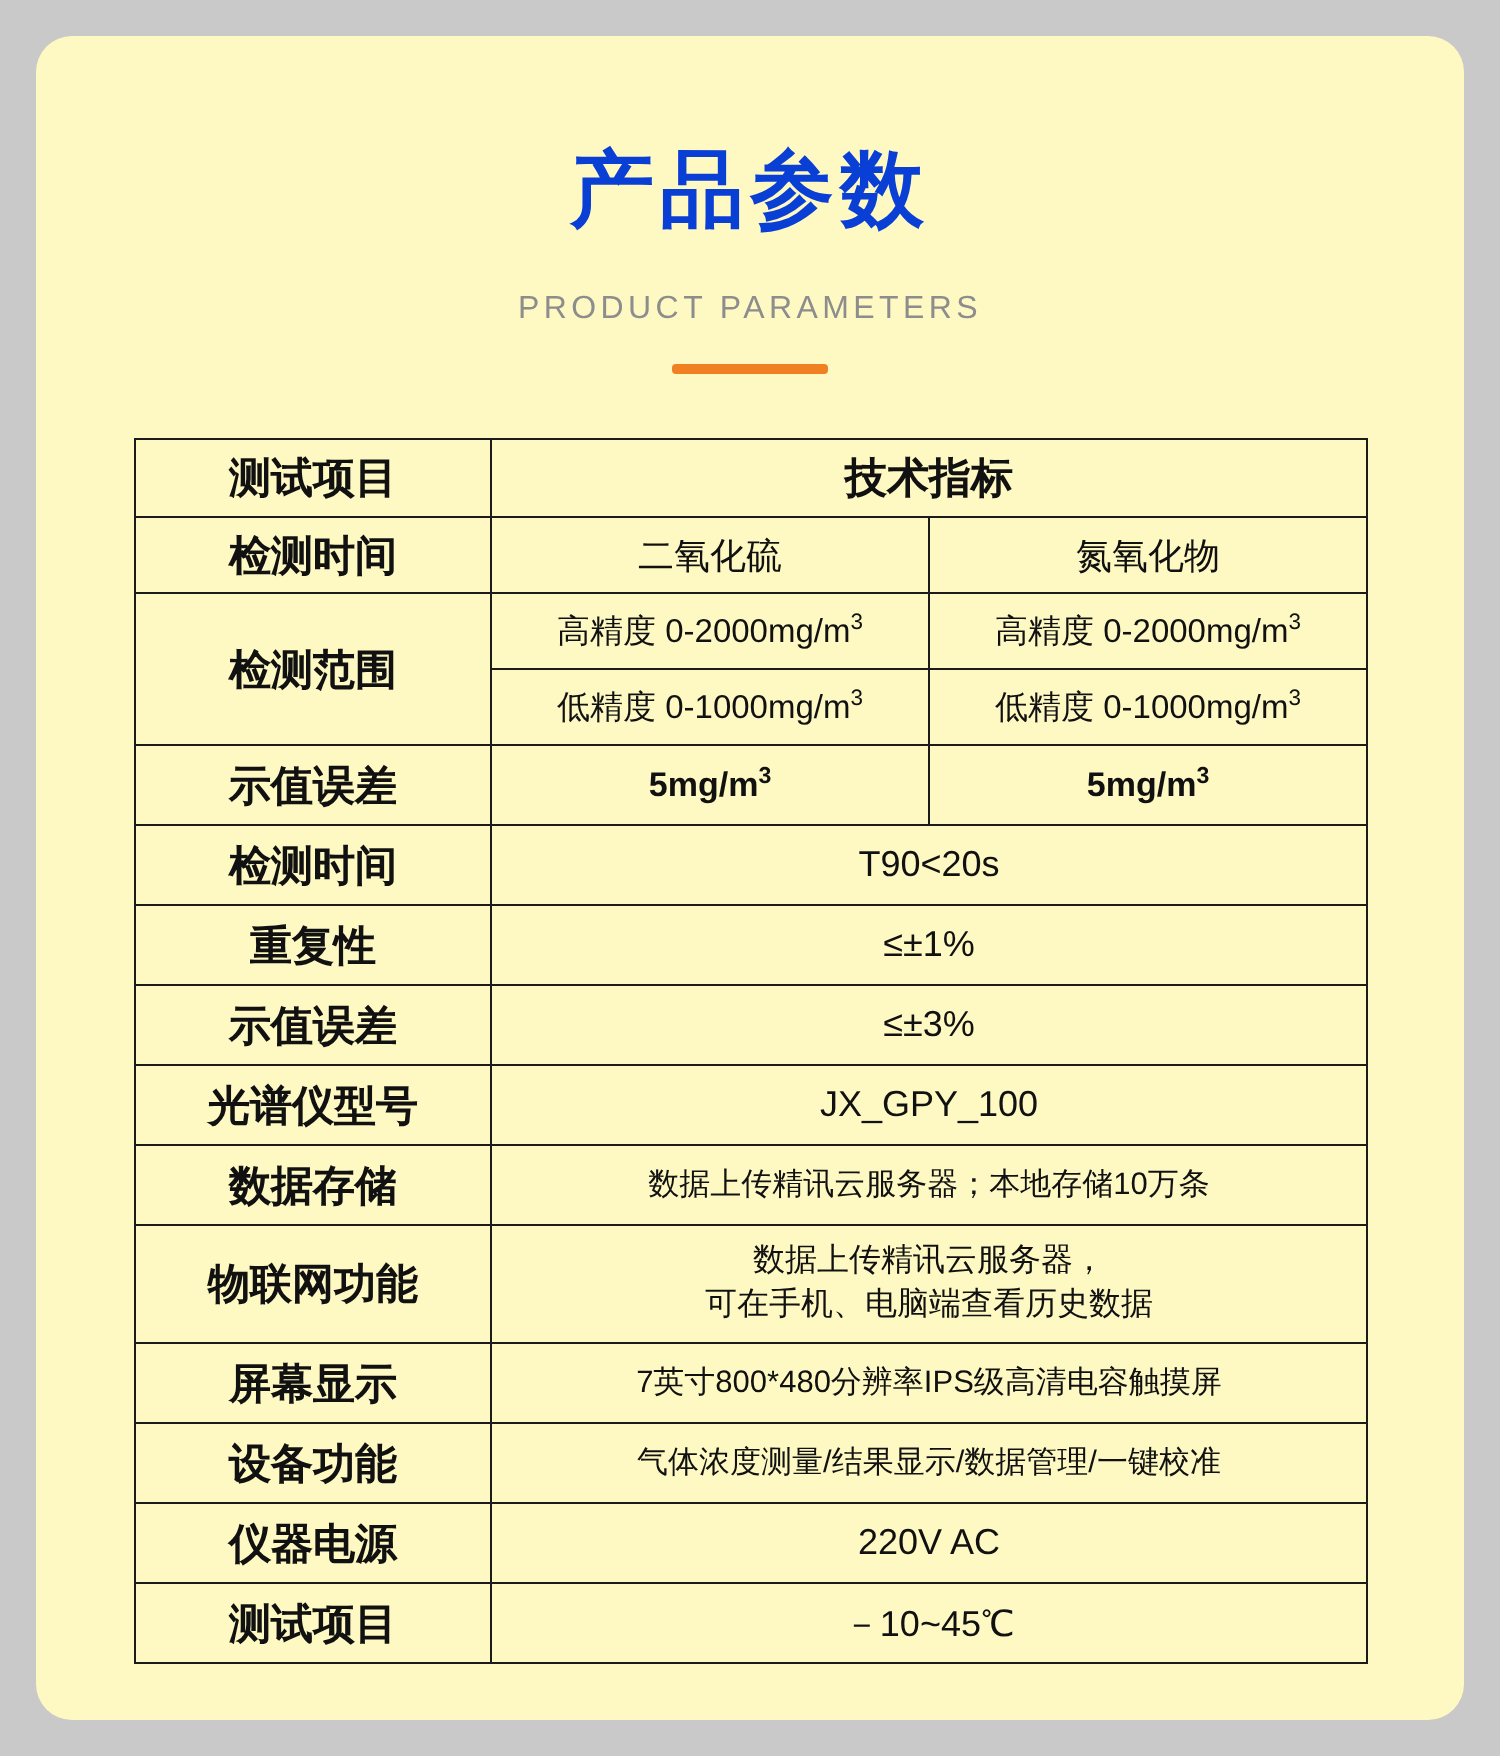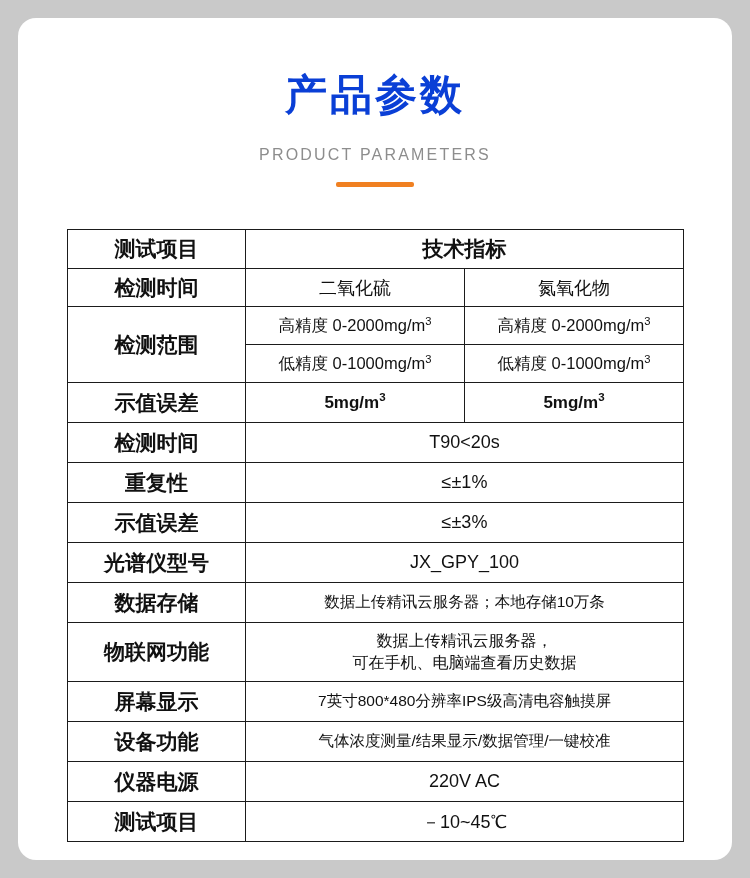--- a/index.html
+++ b/index.html
@@ -12,21 +12,21 @@
     background: #c9c9c9;
     font-family: "Liberation Sans", sans-serif;
     overflow: hidden;
   }
   .page {
     position: absolute;
     left: 18px;
     top: 18px;
     width: 714px;
     height: 842px;
-    background: #ffffff;
+    background: #fef9c3;
     border-radius: 18px;
     box-sizing: border-box;
   }
   .header {
     text-align: center;
     padding-top: 54px;
   }
   .title-cn {
     font-size: 42px;
     font-weight: bold;
@@ -42,21 +42,21 @@
   }
   .rule {
     margin: 18px auto 0 auto;
     width: 78px;
     height: 5px;
     background: #f08021;
     border-radius: 2px;
   }
 
   .table-wrap {
-    margin: 42px auto 0 auto;
+    margin: 32px auto 0 auto;
     width: 616px;
   }
   table.params {
     width: 100%;
     border-collapse: collapse;
     table-layout: fixed;
   }
   table.params td {
     border: 1px solid #1b1b1b;
     text-align: center;

